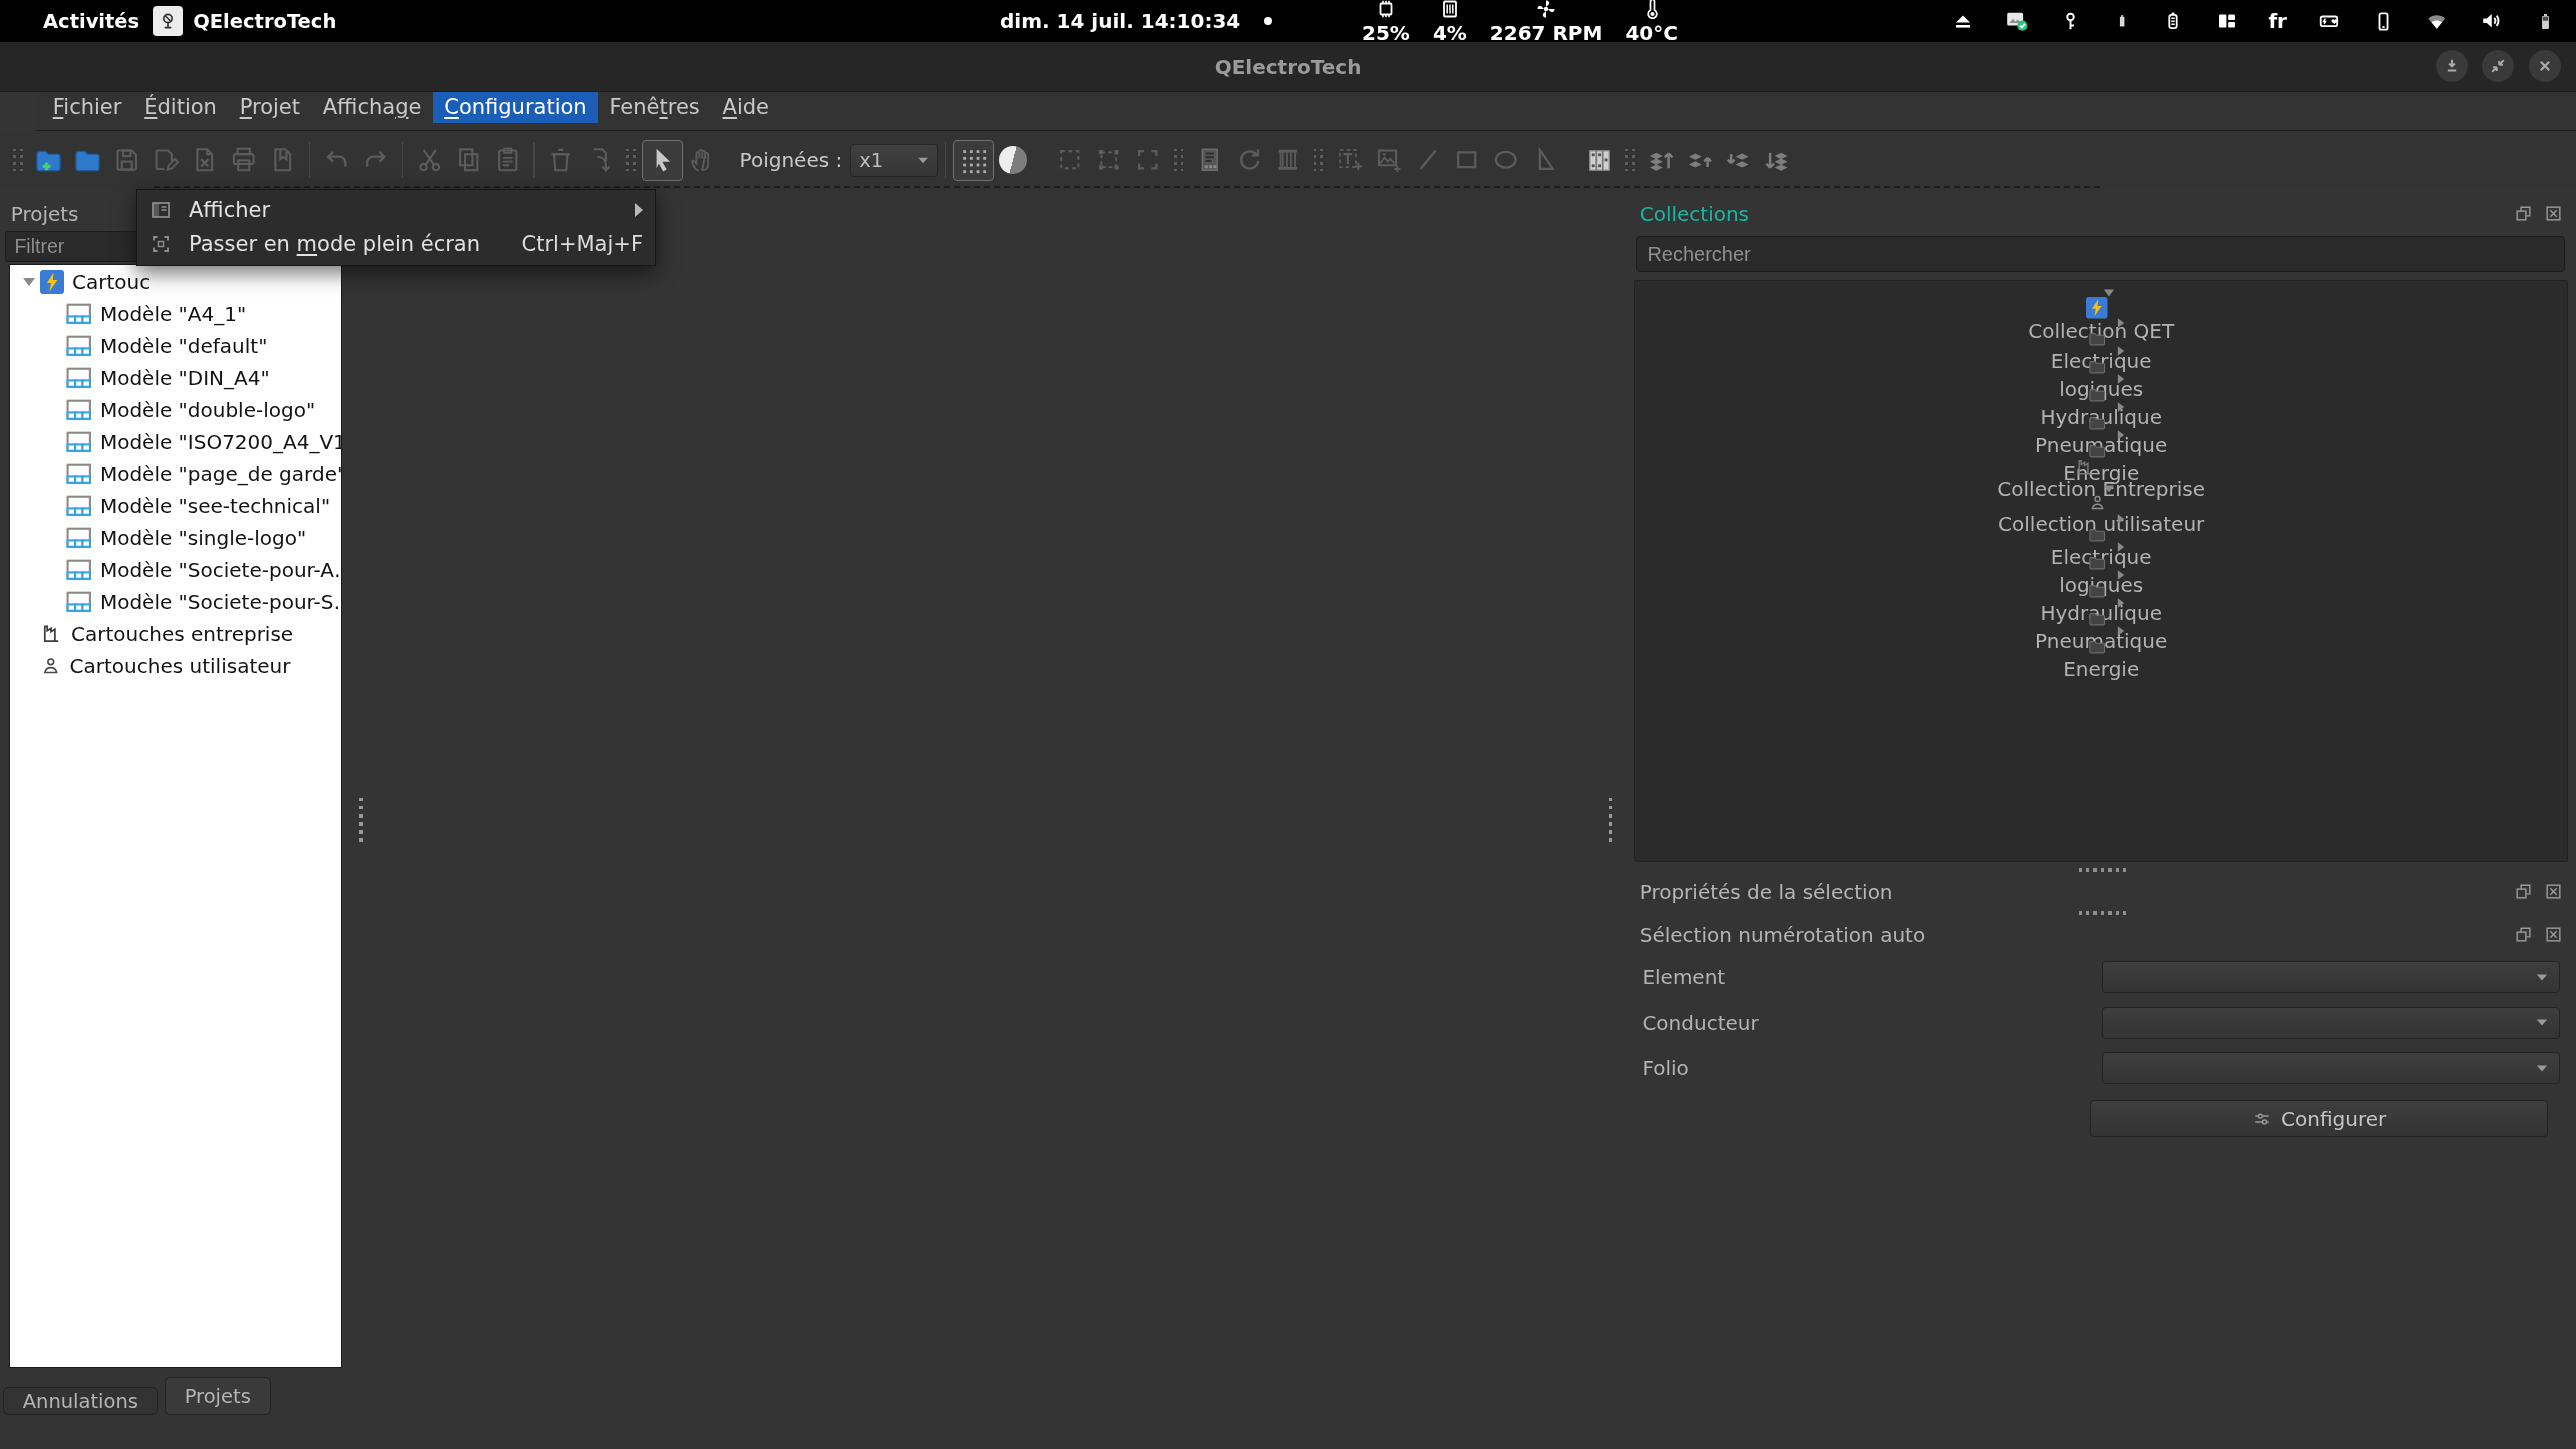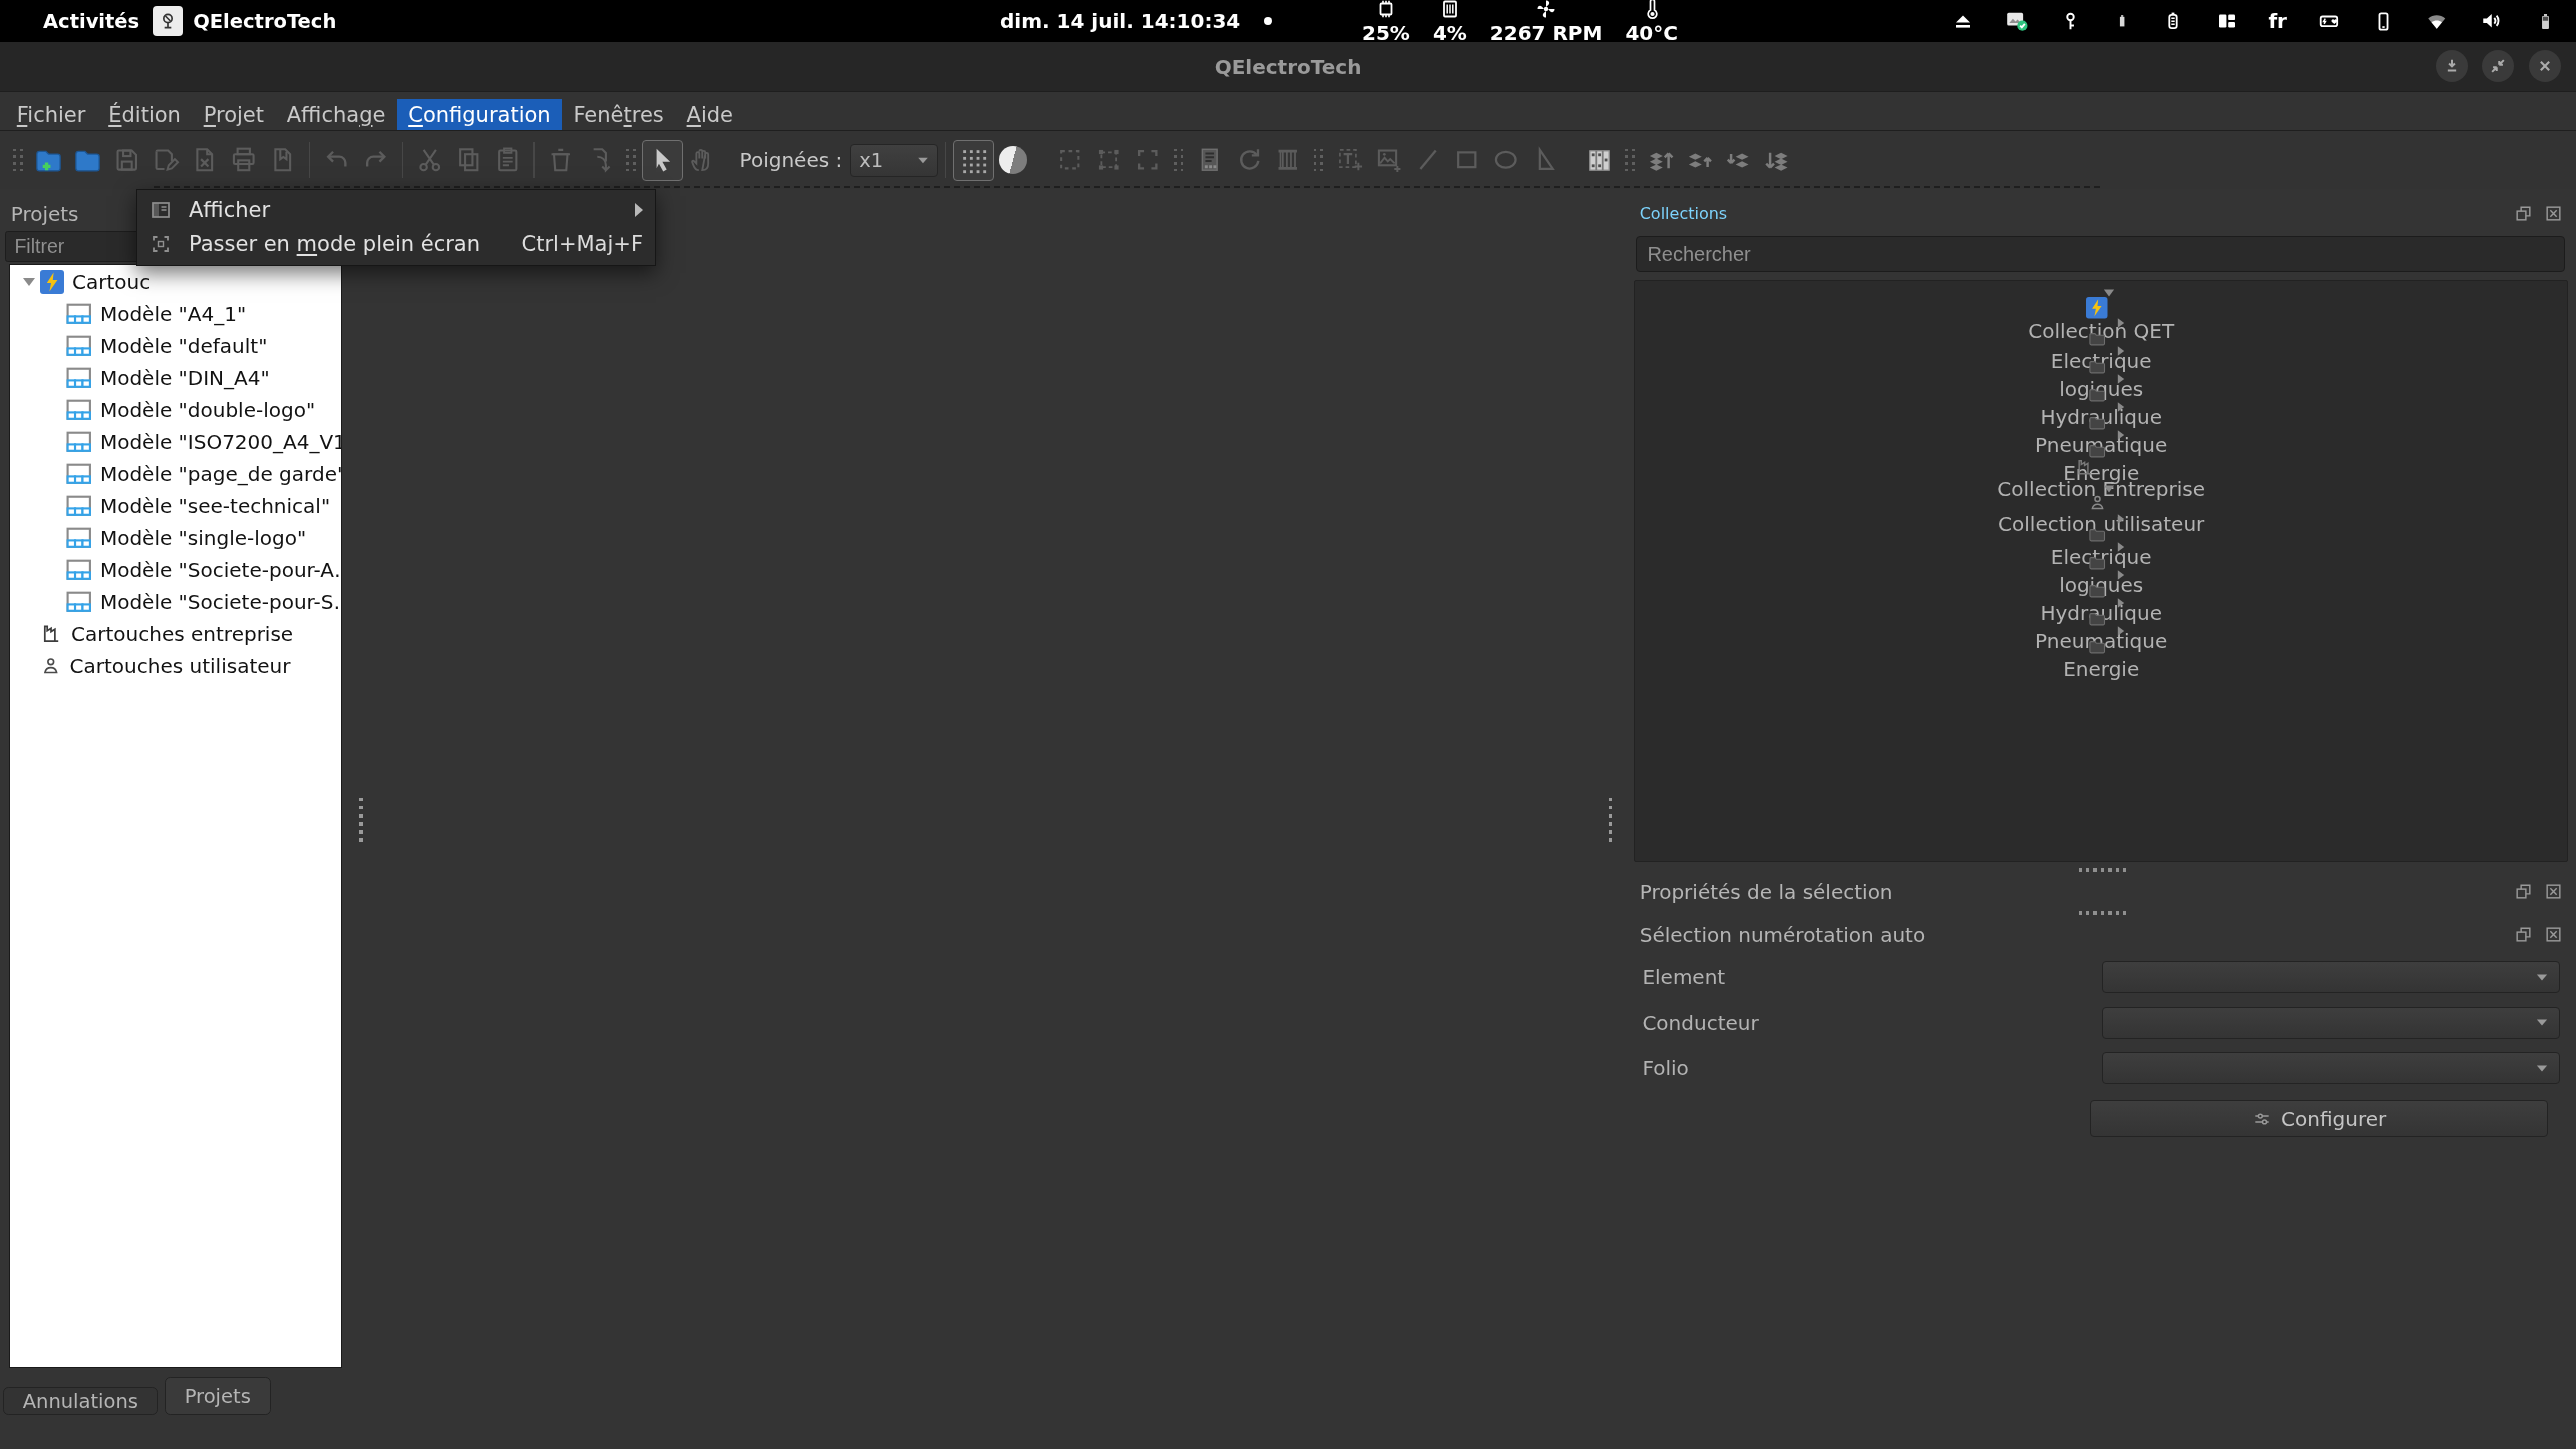--- a/index.html
+++ b/index.html
@@ -25,22 +25,22 @@
   .tb-kbd{font-size:20px;font-weight:600;}
 
   
   .app{position:absolute;top:42px;left:0;right:0;bottom:0;display:flex;flex-direction:column;background:#343434;}
   .titlebar{height:49px;background:#262626;border-bottom:0.7px solid #1e1e1e;position:relative;
             display:flex;align-items:center;justify-content:center;}
   .title{color:#9a9a9a;font-size:20px;font-weight:700;}
   .win-controls{position:absolute;right:14.8px;top:8px;display:flex;gap:14.8px;}
   .wbtn{width:32px;height:32px;border-radius:50%;background:#3a3a3a;display:flex;align-items:center;justify-content:center;}
 
-  .menubar{height:38px;background:#333333;border-bottom:1.3px solid #1f1f1f;display:flex;align-items:flex-end;
-           padding-left:5.4px;}
+  .menubar{height:38px;background:#333333;border-bottom:1.3px solid #1f1f1f;display:flex;align-items:flex-start;
+           padding-left:5.4px;margin-left:36px;}
   .mitem{padding:3.4px 11.4px;color:#c9c9c9;font-size:21px;white-space:nowrap;}
   .mitem.active{background:#1b5eb8;color:#fff;}
   .u{text-decoration:underline;text-decoration-thickness:1.7px;text-underline-offset:3.4px;}
 
   
   .toolbar{height:58px;background:#333333;display:flex;align-items:center;padding:0 6.7px;position:relative;}
   .toolbar:after{content:"";position:absolute;left:154px;right:476px;bottom:1.3px;border-bottom:2.7px dashed #1e1e1e;}
   .tbtn{width:39px;height:39px;display:flex;align-items:center;justify-content:center;border-radius:4px;flex:none;color:#9a9a9a;}
   .tbtn.dis{color:#5c5c5c;}
   .tbtn.active{border:1.3px solid #707070;background:#3b3b3b;}
@@ -78,21 +78,21 @@
   .ltabs{height:39px;display:flex;align-items:flex-end;gap:6.7px;padding-left:2.7px;margin-top:8px;}
   .ltab{box-sizing:border-box;background:#333333;border:1.3px solid #232323;border-radius:5.4px;
         padding:0 19px;color:#b5b5b5;font-size:19.5px;height:28px;display:flex;align-items:center;}
   .ltab.active{height:38px;background:#3a3a3a;}
   .lspacer{height:34px;}
 
   .center{flex:1;background:#343434;}
 
   
   .rdock{width:947px;flex:none;display:flex;flex-direction:column;padding-top:9.4px;}
-  .rhead{height:31px;display:flex;align-items:center;padding:0 10.7px;color:#7dd3fc;font-size:16px;}
+  .rhead{height:31px;display:flex;align-items:center;padding:0 10.7px;color:#14b8a6;font-size:20px;}
   .rhead .sp{flex:1;}
   .dockbtns{display:flex;gap:5.4px;color:#9a9a9a;}
   .dbtn{width:24px;height:24px;display:flex;align-items:center;justify-content:center;}
   .search-input{margin:6.7px 10.7px 8px 6.7px;height:34px;background:#2a2a2a;border:1.3px solid #1c1c1c;border-radius:4px;
                 color:#9a9a9a;font-size:20px;padding:0 10.7px;outline:none;}
   .search-input::placeholder{color:#8f8f8f;}
   .rtree{margin:0 8px 0 5.4px;height:572px;background:#2b2b2b;border:1.3px solid #222222;border-radius:2px;
          padding-top:8px;overflow:hidden;}
   .rrow{height:28px;display:flex;align-items:center;color:#b3b3b3;font-size:20px;white-space:nowrap;flex-direction:column;}
   .rrow .expzone{width:24px;display:flex;justify-content:center;flex:none;margin-left:14.8px;}

